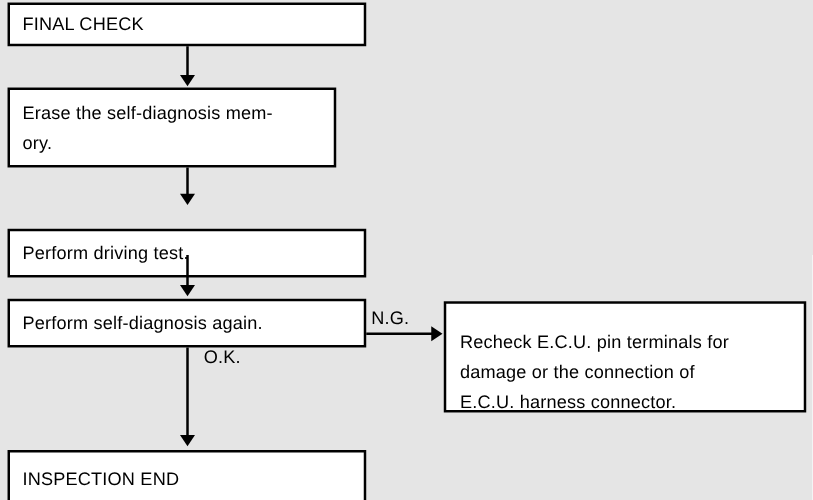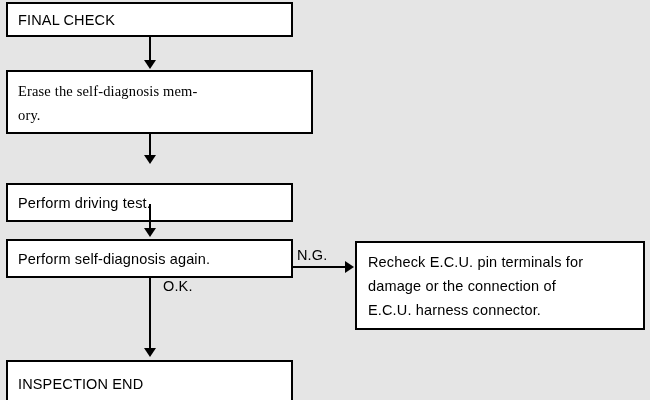--- a/index.html
+++ b/index.html
@@ -82,21 +82,21 @@
 
 <div id="canvas">
 
   <div class="box" style="left:6px; top:2px; width:287px; height:35px;">
     <div class="box-text">FINAL CHECK</div>
   </div>
 
   <div class="vline" style="left:149px; top:37px; height:25px;"></div>
   <div class="arrow-down" style="left:144px; top:60px;"></div>
 
-  <div class="box" style="left:6px; top:70px; width:307px; height:64px;font-family:Liberation Serif, serif;">
+  <div class="box" style="left:6px; top:70px; width:263px; height:64px;">
     <div class="box-text top-aligned">Erase the self-diagnosis mem-
 ory.</div>
   </div>
 
   <div class="vline" style="left:149px; top:134px; height:23px;"></div>
   <div class="arrow-down" style="left:144px; top:155px;"></div>
 
   <div class="box" style="left:6px; top:165px; width:287px; height:39px;margin-top:18px;">
     <div class="box-text">Perform driving test.</div>
   </div>
@@ -114,18 +114,18 @@
 
   <div class="vline" style="left:149px; top:278px; height:72px;"></div>
   <div class="arrow-down" style="left:144px; top:348px;"></div>
   <div class="edge-label" style="left:163px; top:278px;">O.K.</div>
 
   <div class="box" style="left:6px; top:360px; width:287px; height:48px;">
     <div class="box-text">INSPECTION END</div>
   </div>
 
   <div class="box" style="left:355px; top:241px; width:290px; height:89px;">
-    <div class="box-text top-aligned" style="left:11px;">Recheck E.C.U. pin terminals for
+    <div class="box-text top-aligned" style="left:11px;margin-top:12px;">Recheck E.C.U. pin terminals for
 damage or the connection of
 E.C.U. harness connector.</div>
   </div>
 
 </div>
 
 </body></html>

